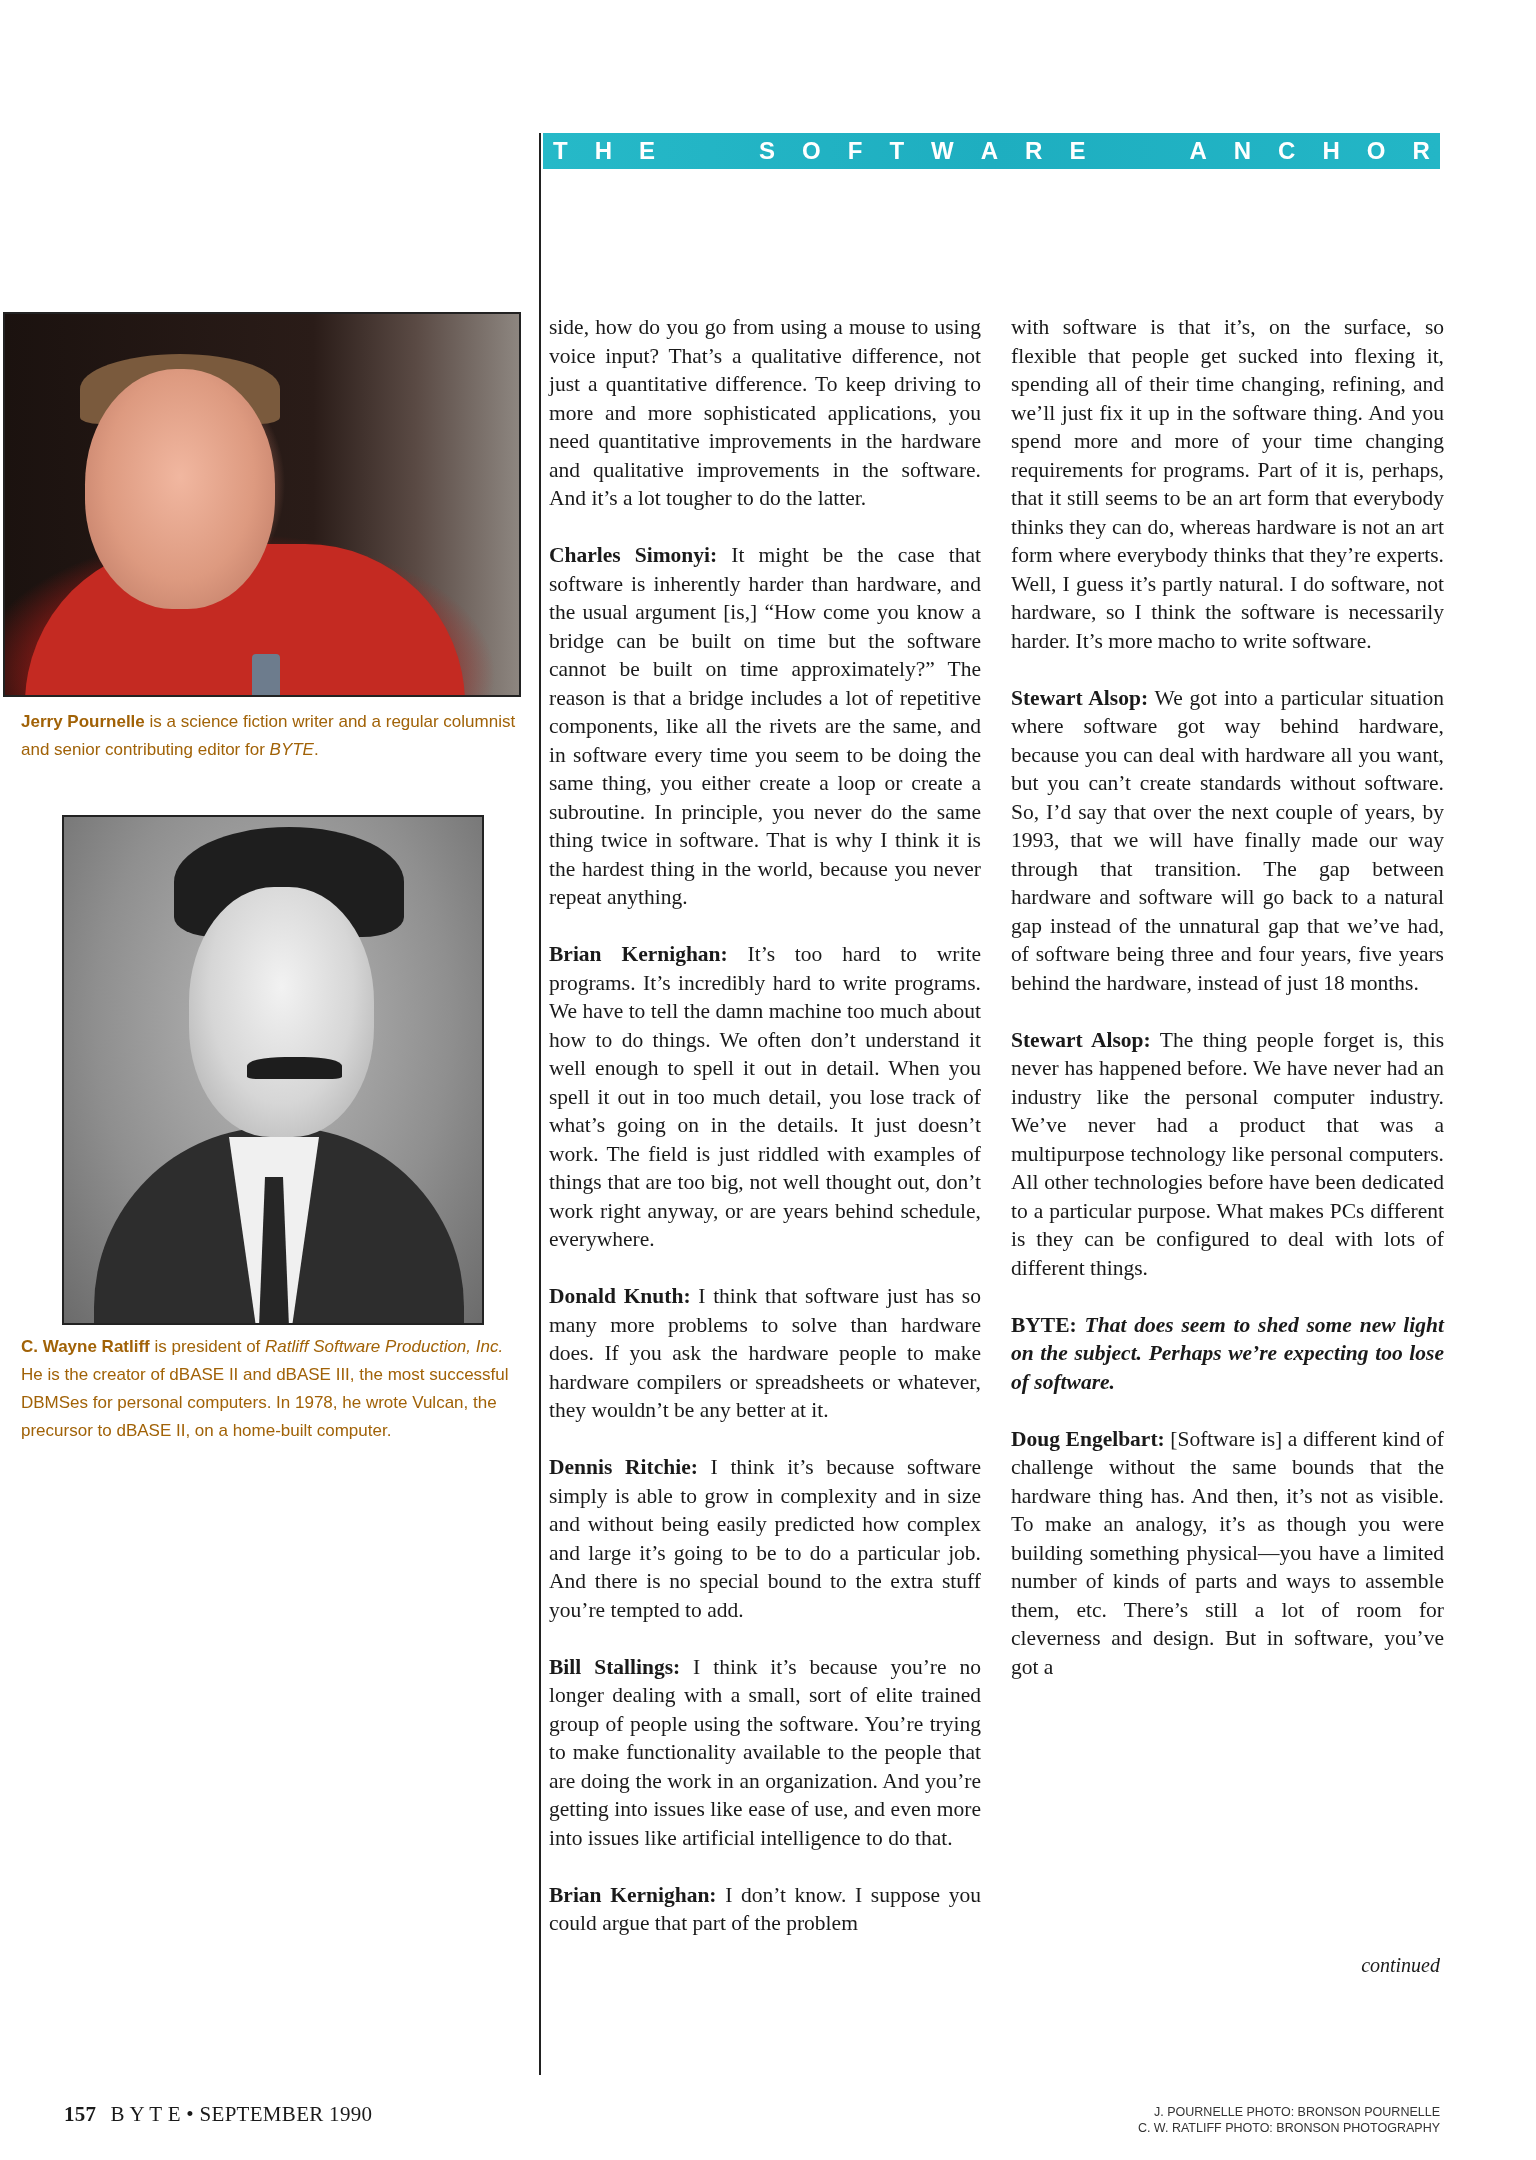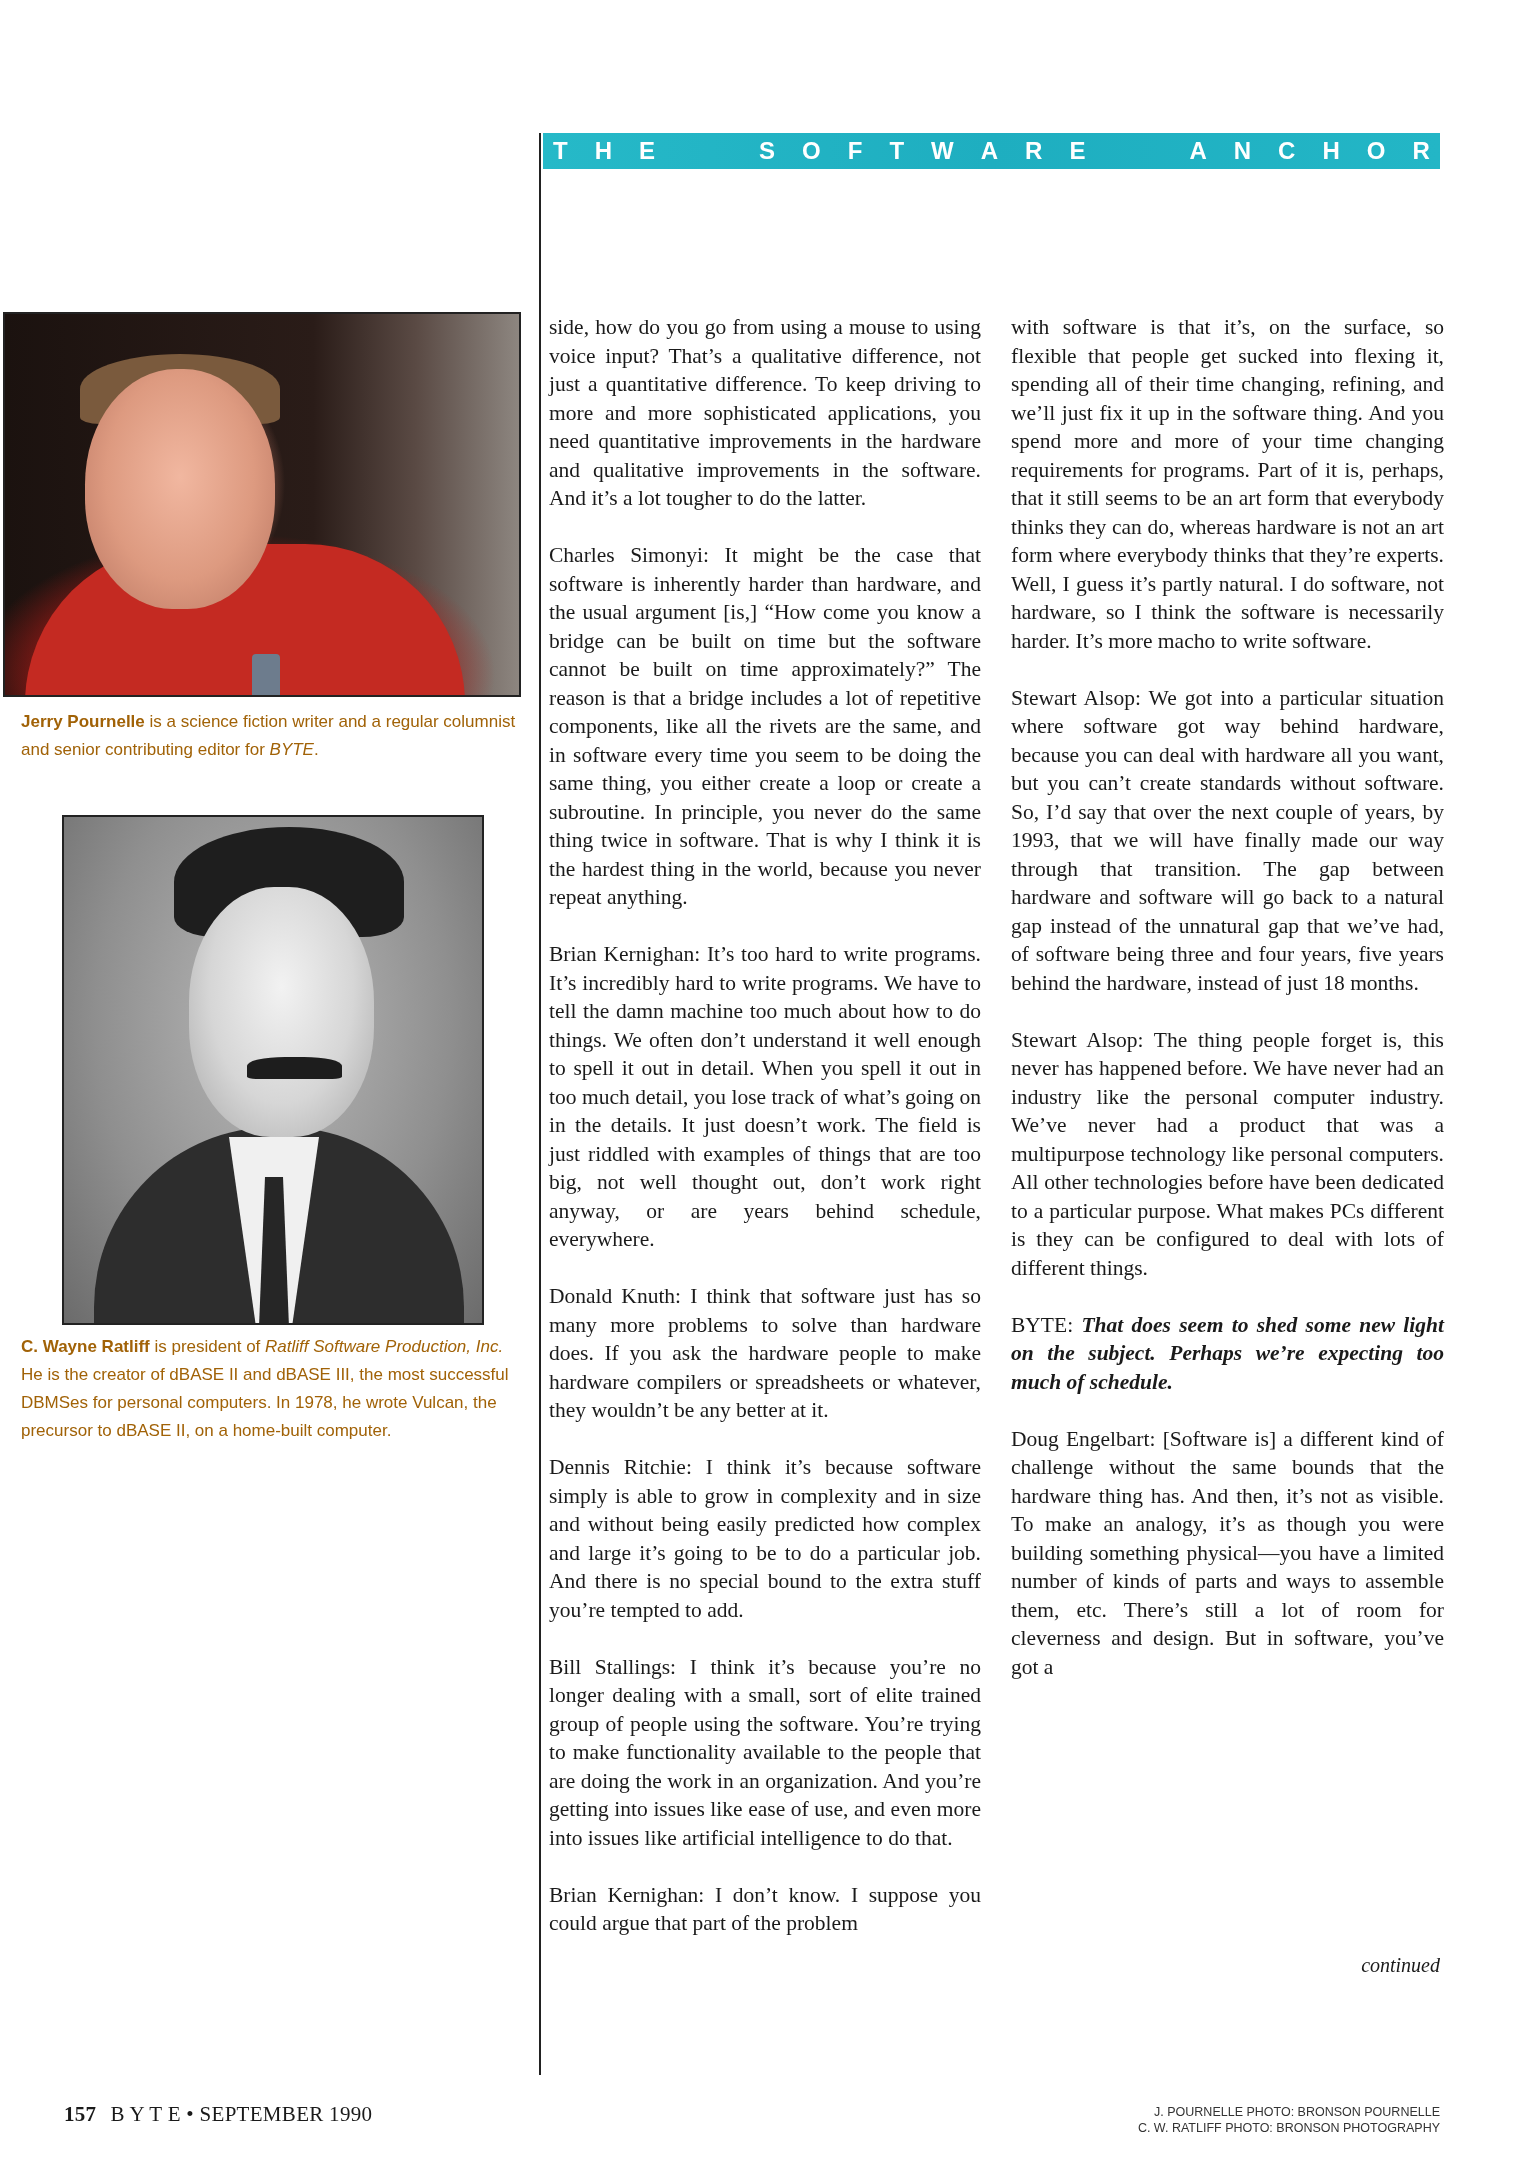--- a/index.html
+++ b/index.html
@@ -88,21 +88,21 @@
     .caption1 { top: 708px; width: 500px; }
     .caption2 { top: 1333px; width: 500px; }
     .col {
       position: absolute; font-size: 21.5px; line-height: 28.5px; text-align: justify;
       hyphens: manual;
     }
     .col1 { left: 549px; top: 313px; width: 432px; }
     .col2 { left: 1011px; top: 313px; width: 433px; }
     .para { margin: 0 0 28.5px 0; }
     .para.tight { margin-bottom: 0; }
-    .speaker { font-weight: normal; }
+    .speaker { font-weight: bold; }
     .italic-bold { font-weight: bold; font-style: italic; }
     .continued {
       position: absolute; left: 1100px; top: 1954px; width: 340px; text-align: right;
       font-style: italic; font-size: 20px;
     }
     .footer-left {
       position: absolute; left: 64px; top: 2102px; font-size: 21px; letter-spacing: 0.3px;
     }
     .footer-left .pg { font-weight: bold; margin-right: 14px; }
     .credits {
@@ -167,21 +167,21 @@
   <p class="para"><span class="speaker">Donald Knuth:</span><span> I think that software just has so many more problems to solve than hardware does. If you ask the hardware people to make hardware compilers or spreadsheets or whatever, they wouldn’t be any better at it.</span></p>
   <p class="para"><span class="speaker">Dennis Ritchie:</span><span> I think it’s because soft­ware simply is able to grow in complexity and in size and without being easily pre­dicted how complex and large it’s going to be to do a particular job. And there is no special bound to the extra stuff you’re tempted to add.</span></p>
   <p class="para"><span class="speaker">Bill Stallings:</span><span> I think it’s because you’re no longer dealing with a small, sort of elite trained group of people using the software. You’re trying to make functionality avail­able to the people that are doing the work in an organization. And you’re getting into issues like ease of use, and even more into issues like artificial intelligence to do that.</span></p>
   <p class="para tight"><span class="speaker">Brian Kernighan:</span><span> I don’t know. I suppose you could argue that part of the problem</span></p>
 </div>
 
 <div class="col col2">
   <p class="para"><span class="speaker"></span><span>with software is that it’s, on the surface, so flexible that people get sucked into flexing it, spending all of their time changing, re­fining, and we’ll just fix it up in the soft­ware thing. And you spend more and more of your time changing requirements for programs. Part of it is, perhaps, that it still seems to be an art form that everybody thinks they can do, whereas hardware is not an art form where everybody thinks that they’re experts. Well, I guess it’s partly natural. I do software, not hardware, so I think the software is necessarily harder. It’s more macho to write software.</span></p>
   <p class="para"><span class="speaker">Stewart Alsop:</span><span> We got into a particular sit­uation where software got way behind hard­ware, because you can deal with hardware all you want, but you can’t create standards without software. So, I’d say that over the next couple of years, by 1993, that we will have finally made our way through that transition. The gap between hardware and software will go back to a natural gap in­stead of the unnatural gap that we’ve had, of software being three and four years, five years behind the hardware, instead of just 18 months.</span></p>
   <p class="para"><span class="speaker">Stewart Alsop:</span><span> The thing people forget is, this never has happened before. We have never had an industry like the personal computer industry. We’ve never had a product that was a multipurpose technol­ogy like personal computers. All other technologies before have been dedicated to a particular purpose. What makes PCs dif­ferent is they can be configured to deal with lots of different things.</span></p>
-  <p class="para"><span class="speaker">BYTE:</span><span class="italic-bold"> That does seem to shed some new light on the subject. Perhaps we’re expect­ing too much of schedule.</span></p>
+  <p class="para"><span class="speaker">BYTE:</span><span class="italic-bold"> That does seem to shed some new light on the subject. Perhaps we’re expect­ing too lose of software.</span></p>
   <p class="para tight"><span class="speaker">Doug Engelbart:</span><span> [Software is] a different kind of challenge without the same bounds that the hardware thing has. And then, it’s not as visible. To make an analogy, it’s as though you were building something physi­cal—you have a limited number of kinds of parts and ways to assemble them, etc. There’s still a lot of room for cleverness and design. But in software, you’ve got a</span></p>
 </div>
 
 <div class="continued">continued</div>
 
 <div class="footer-left">
   <span class="pg">157</span><span>B Y T E • SEPTEMBER 1990</span>
 </div>
 
 <div class="credits">

